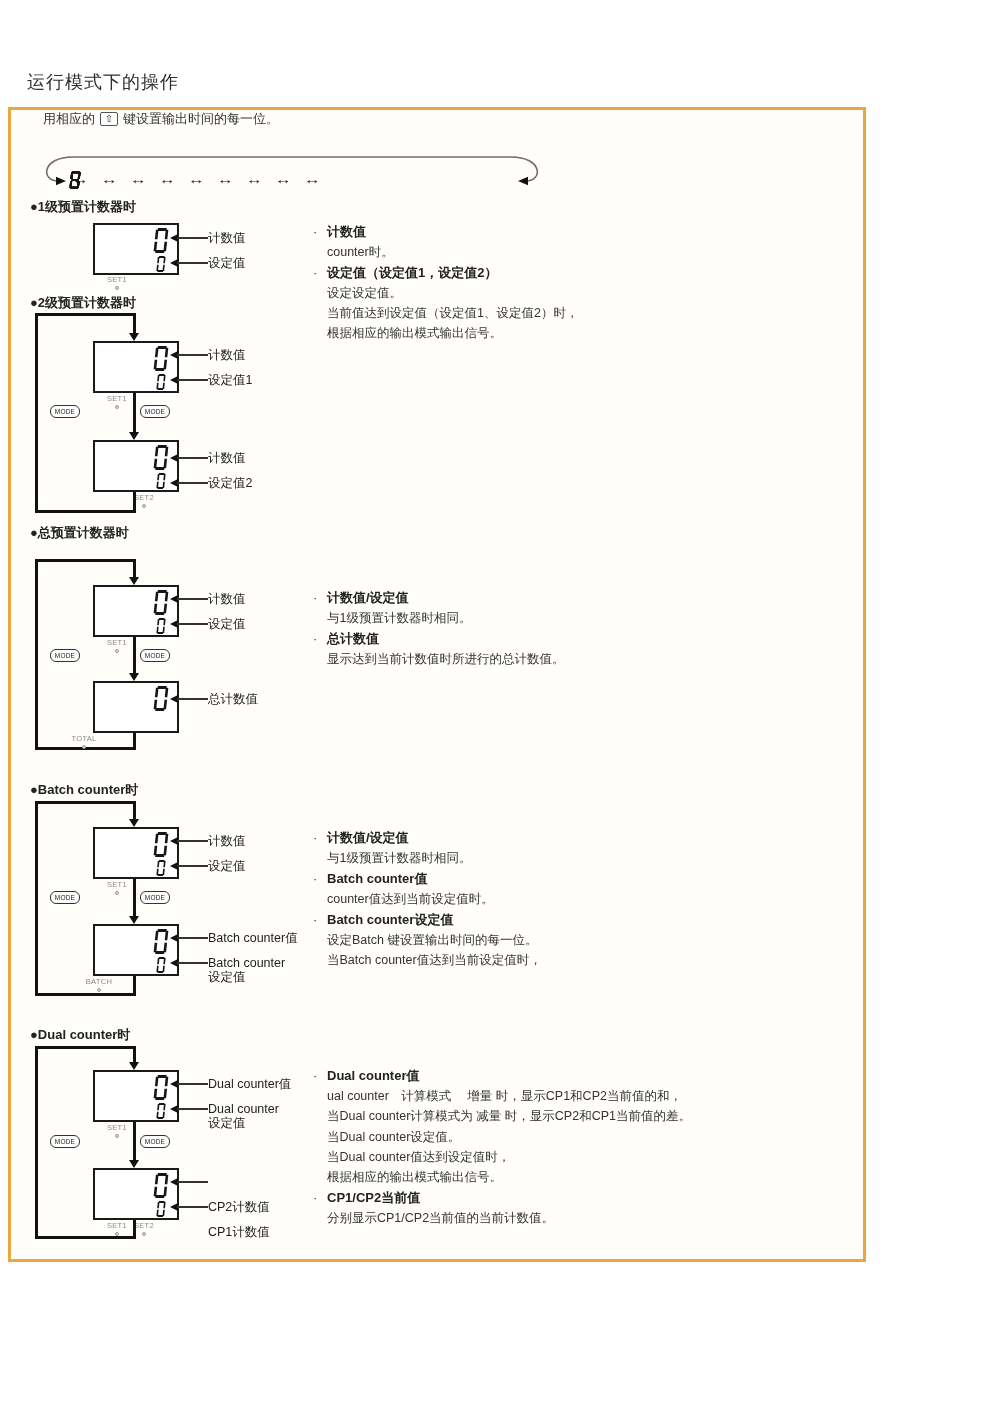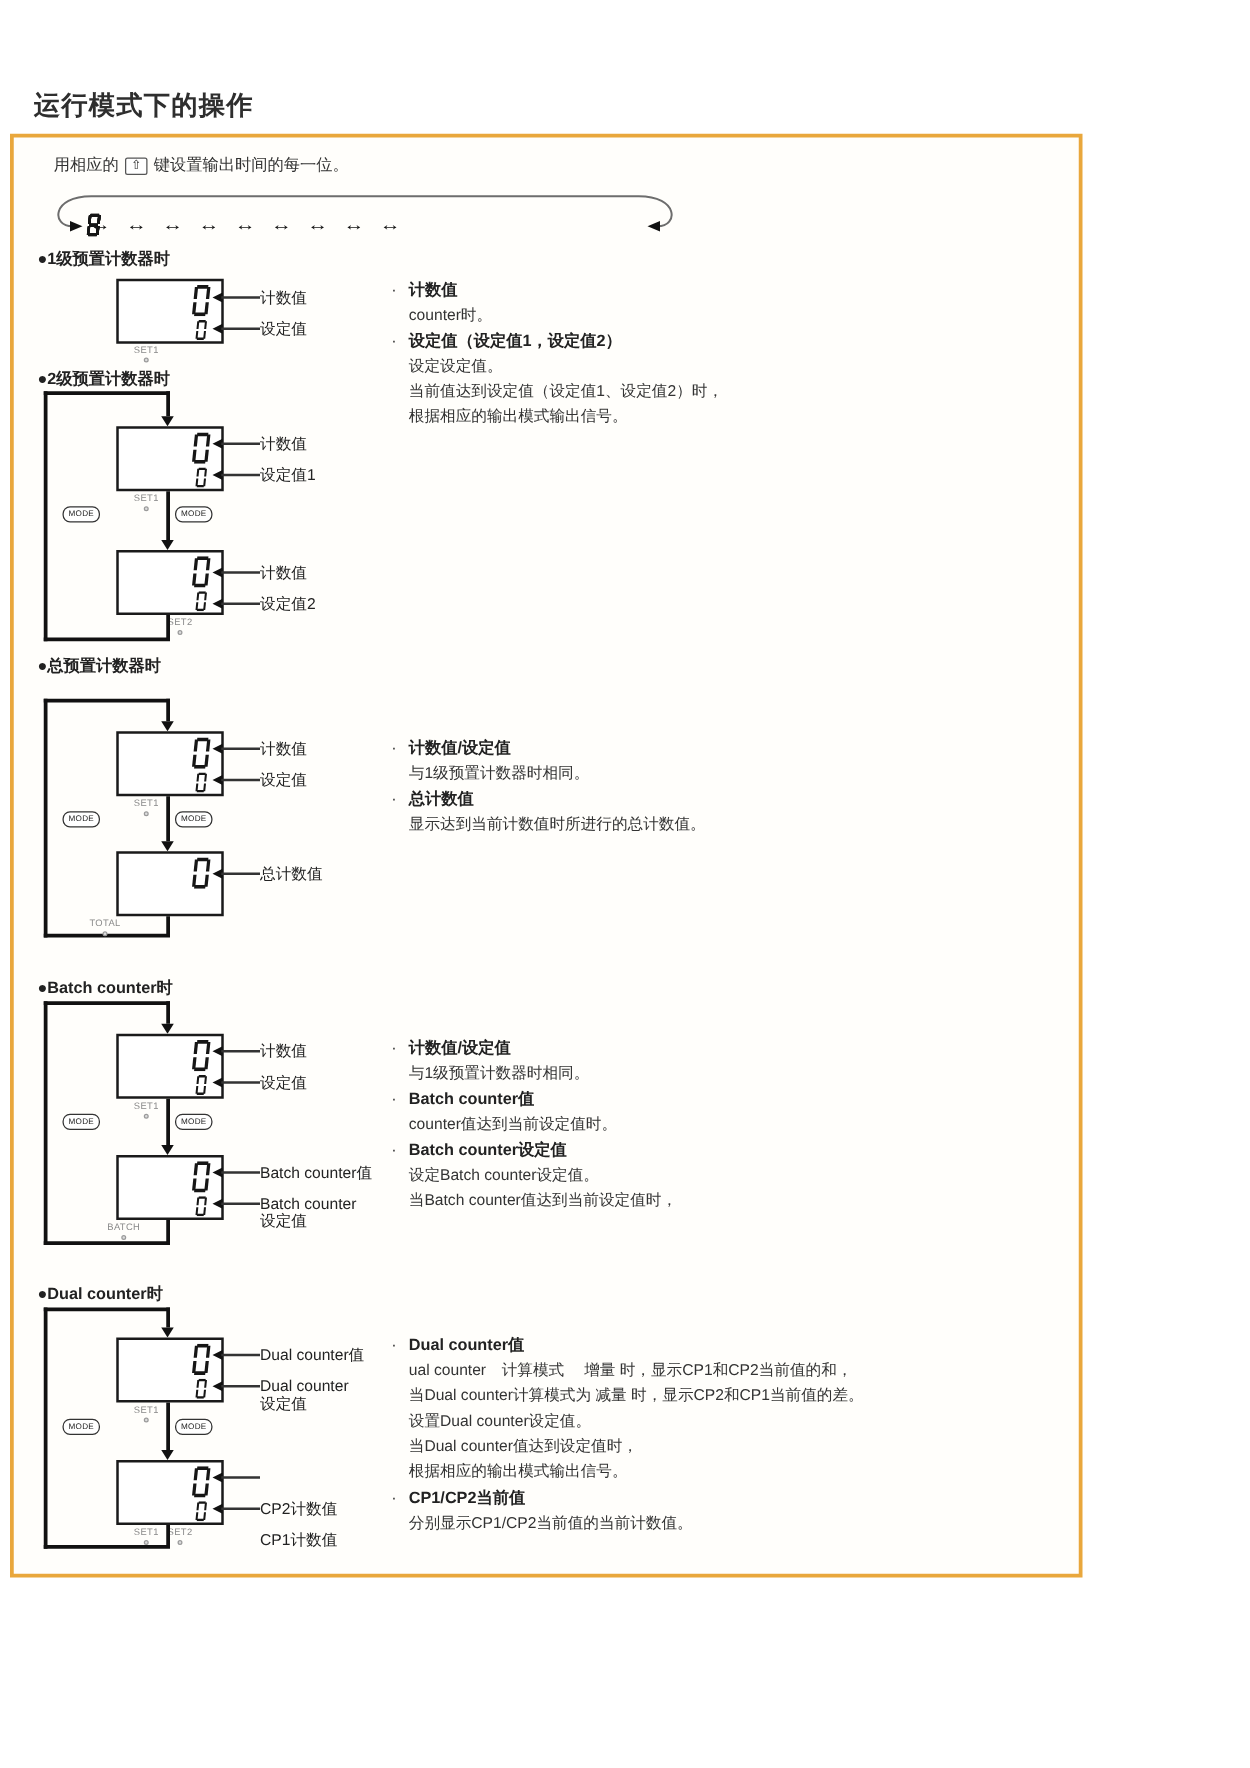--- a/index.html
+++ b/index.html
@@ -1,23 +1,23 @@
 <!DOCTYPE html>
 <html><head>
 <meta charset="utf-8">
 <style>
   html,body{margin:0;padding:0;background:#ffffff;}
   body{font-family:"Liberation Sans","DejaVu Sans",sans-serif;color:#2b2b2b;}
   #page{position:relative;width:1000px;height:1414px;background:#ffffff;overflow:hidden;}
 
-  .page-title{position:absolute;left:27px;top:70px;font-size:21px;font-weight:bold;letter-spacing:1px;color:#2e2e2e;}
+  .page-title{position:absolute;left:27px;top:70px;font-size:18px;font-weight:normal;letter-spacing:1px;color:#2e2e2e;}
 
   .panel{position:absolute;left:8px;top:107px;width:852px;height:1149px;border:3px solid #e9a73c;background:#fffefb;}
 
-  .intro{position:absolute;left:32px;top:13px;font-size:13px;color:#333;}
+  .intro{position:absolute;left:32px;top:0;font-size:13px;color:#333;}
   .keycap{display:inline-block;min-width:12px;border:1px solid #555;border-radius:2px;font-size:10px;line-height:12px;text-align:center;padding:0 2px;margin:0 5px;vertical-align:1px;color:#333;background:#fff;}
 
   
   .dloop{position:absolute;left:28px;top:40px;width:508px;height:48px;}
   .dloop svg.outline{position:absolute;left:0;top:0;width:508px;height:48px;}
   .dl-row{position:absolute;left:30px;top:21px;display:flex;align-items:center;gap:7px;}
   .dl-digit{width:12px;height:18px;display:block;}
   .dl-arrow{width:22px;text-align:center;font-size:13px;font-weight:bold;color:#111;transform:scaleX(1.3);line-height:18px;}
 
   .sec-title{position:absolute;left:19px;font-size:13px;font-weight:bold;color:#222;white-space:nowrap;}
@@ -461,21 +461,21 @@
       <div class="note">
         <div class="note-h"><span class="nb">·</span><span>计数值/设定值</span></div>
         <div class="note-l">与1级预置计数器时相同。</div>
       </div>
       <div class="note">
         <div class="note-h"><span class="nb">·</span><span>Batch counter值</span></div>
         <div class="note-l">counter值达到当前设定值时。</div>
       </div>
       <div class="note">
         <div class="note-h"><span class="nb">·</span><span>Batch counter设定值</span></div>
-        <div class="note-l">设定Batch counter设定值。</div>
+        <div class="note-l">设定Batch 键设置输出时间的每一位。</div>
         <div class="note-l">当Batch counter值达到当前设定值时，</div>
       </div>
     </div>
 
     <div class="sec-title" style="top:916px">●Dual counter时</div>
     <div class="lbar" style="left:24px;top:936px;width:101px;height:2.6px"></div>
     <div class="lbar" style="left:24px;top:936px;width:2.6px;height:193px"></div>
     <div class="lbar" style="left:24px;top:1126px;width:101px;height:2.6px"></div>
     <div class="lbar" style="left:122px;top:936px;width:2.6px;height:16px"></div>
     <div class="ah" style="left:118px;top:952px"></div>
@@ -551,21 +551,21 @@
     <div class="ind" style="left:119px;top:1112px"><span>SET2</span><i class="dot"></i></div>
     <div class="lbar" style="left:122px;top:1110px;width:2.6px;height:18px"></div>
 
     <div class="notes" style="top:956px">
       <div class="note">
         <div class="note-h"><span class="nb">·</span><span>Dual counter值</span></div>
         <div class="note-l">ual counter　计算模式　 增量 时，显示CP1和CP2当前值的和，</div>
         <div class="note-l">当Dual counter计算模式为 减量 时，显示CP2和CP1当前值的差。</div>
       </div>
       <div class="note">
-        <div class="note-l">设置Dual counter设定值。</div>
+        <div class="note-l">当Dual counter设定值。</div>
         <div class="note-l">当Dual counter值达到设定值时，</div>
         <div class="note-l">根据相应的输出模式输出信号。</div>
       </div>
       <div class="note">
         <div class="note-h"><span class="nb">·</span><span>CP1/CP2当前值</span></div>
         <div class="note-l">分别显示CP1/CP2当前值的当前计数值。</div>
       </div>
     </div>
 
   </div>

